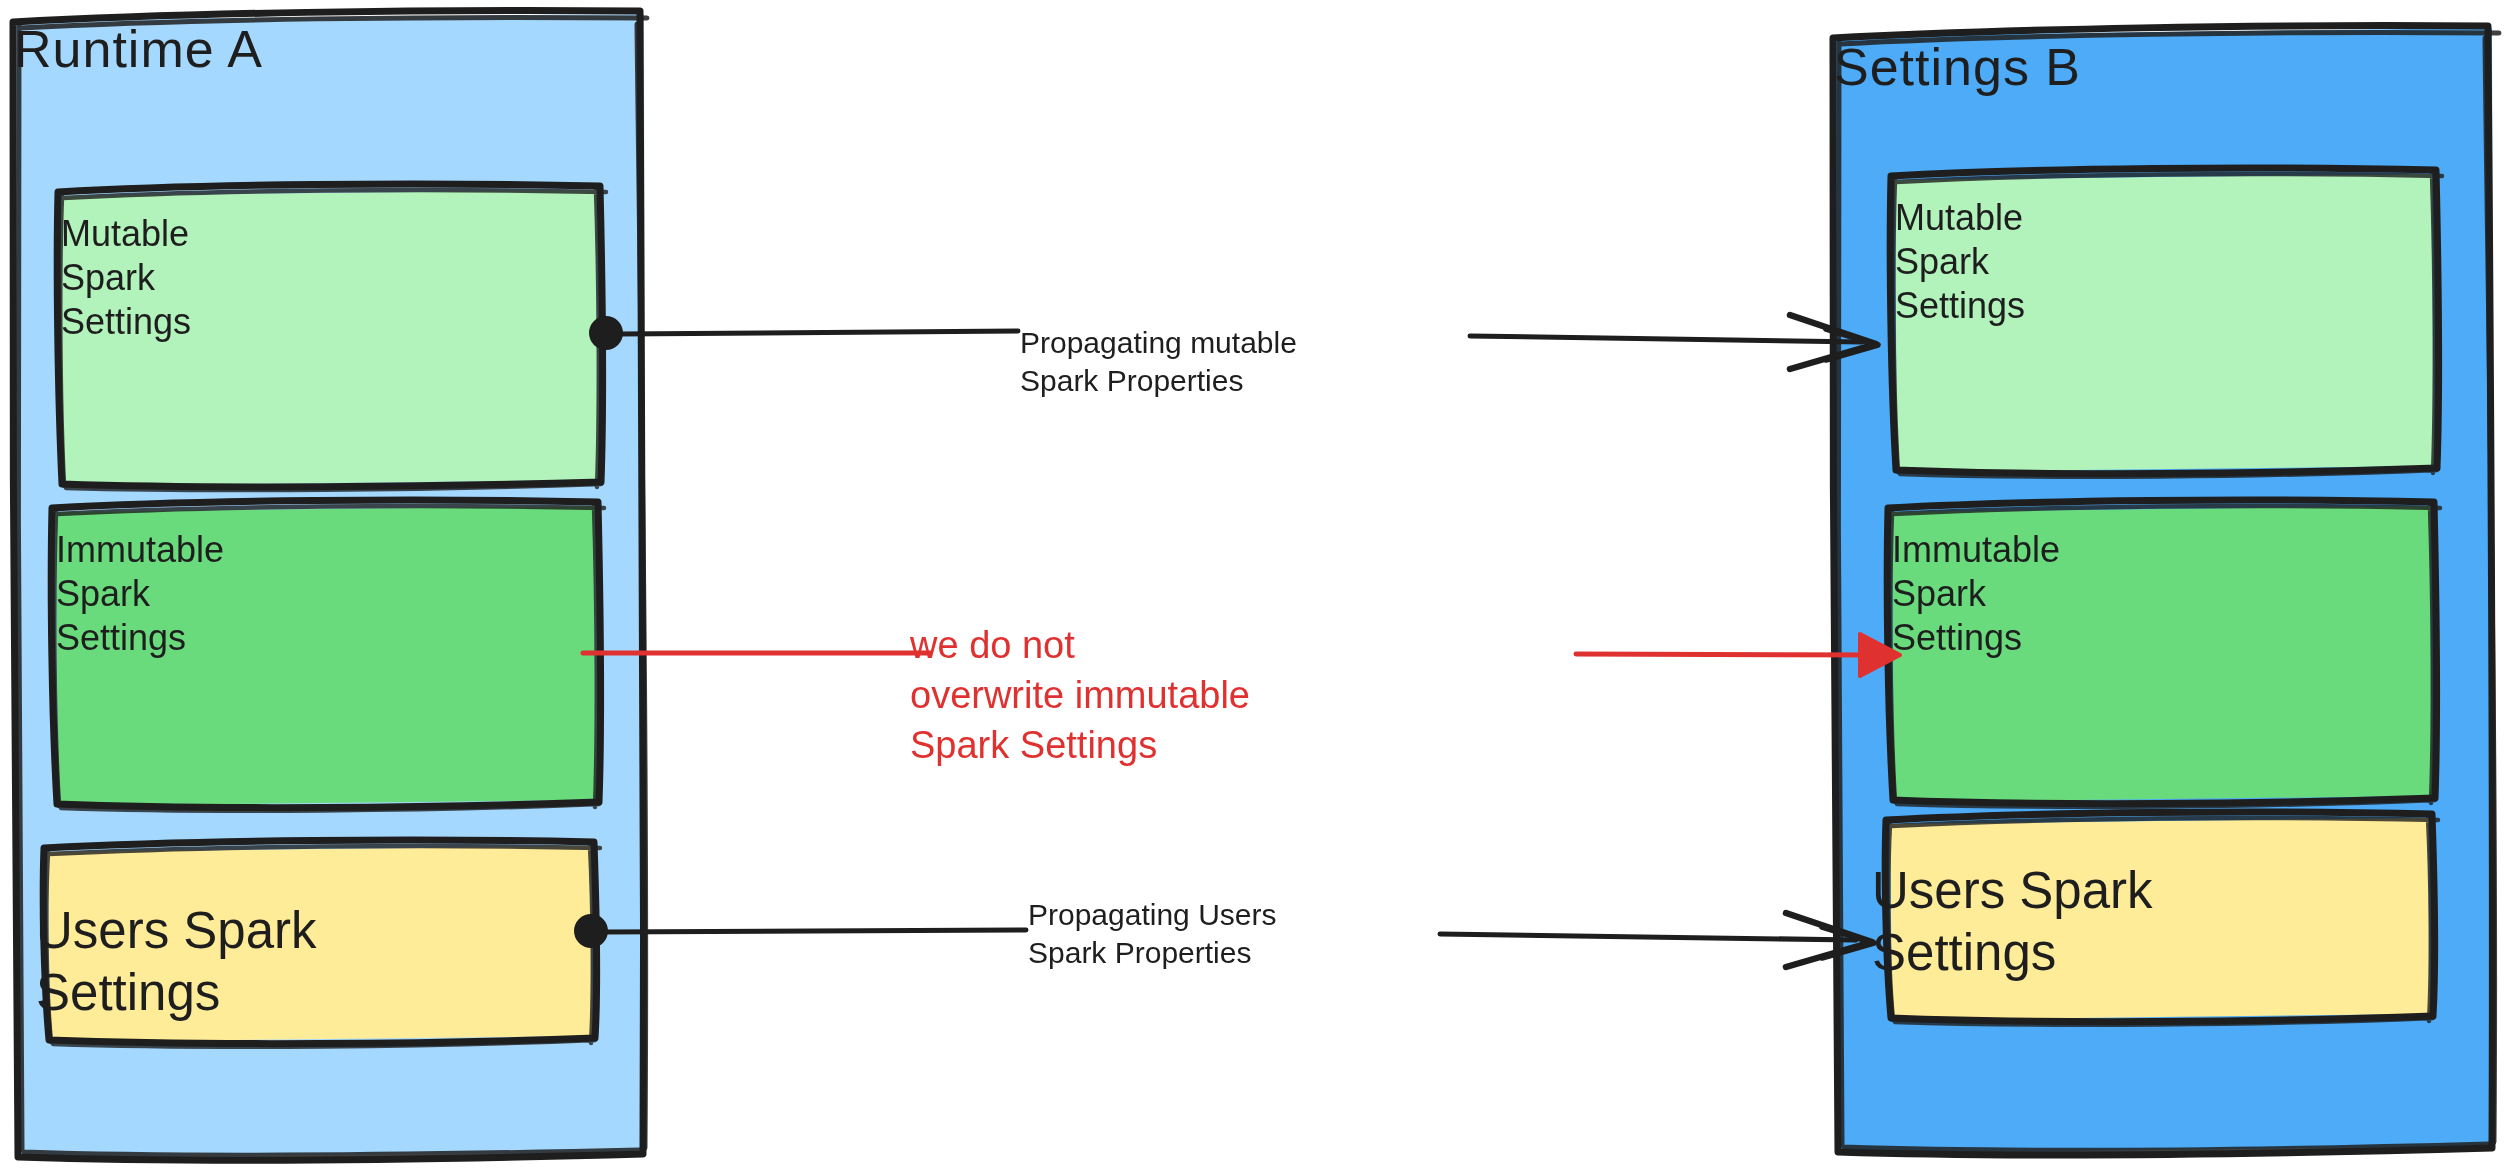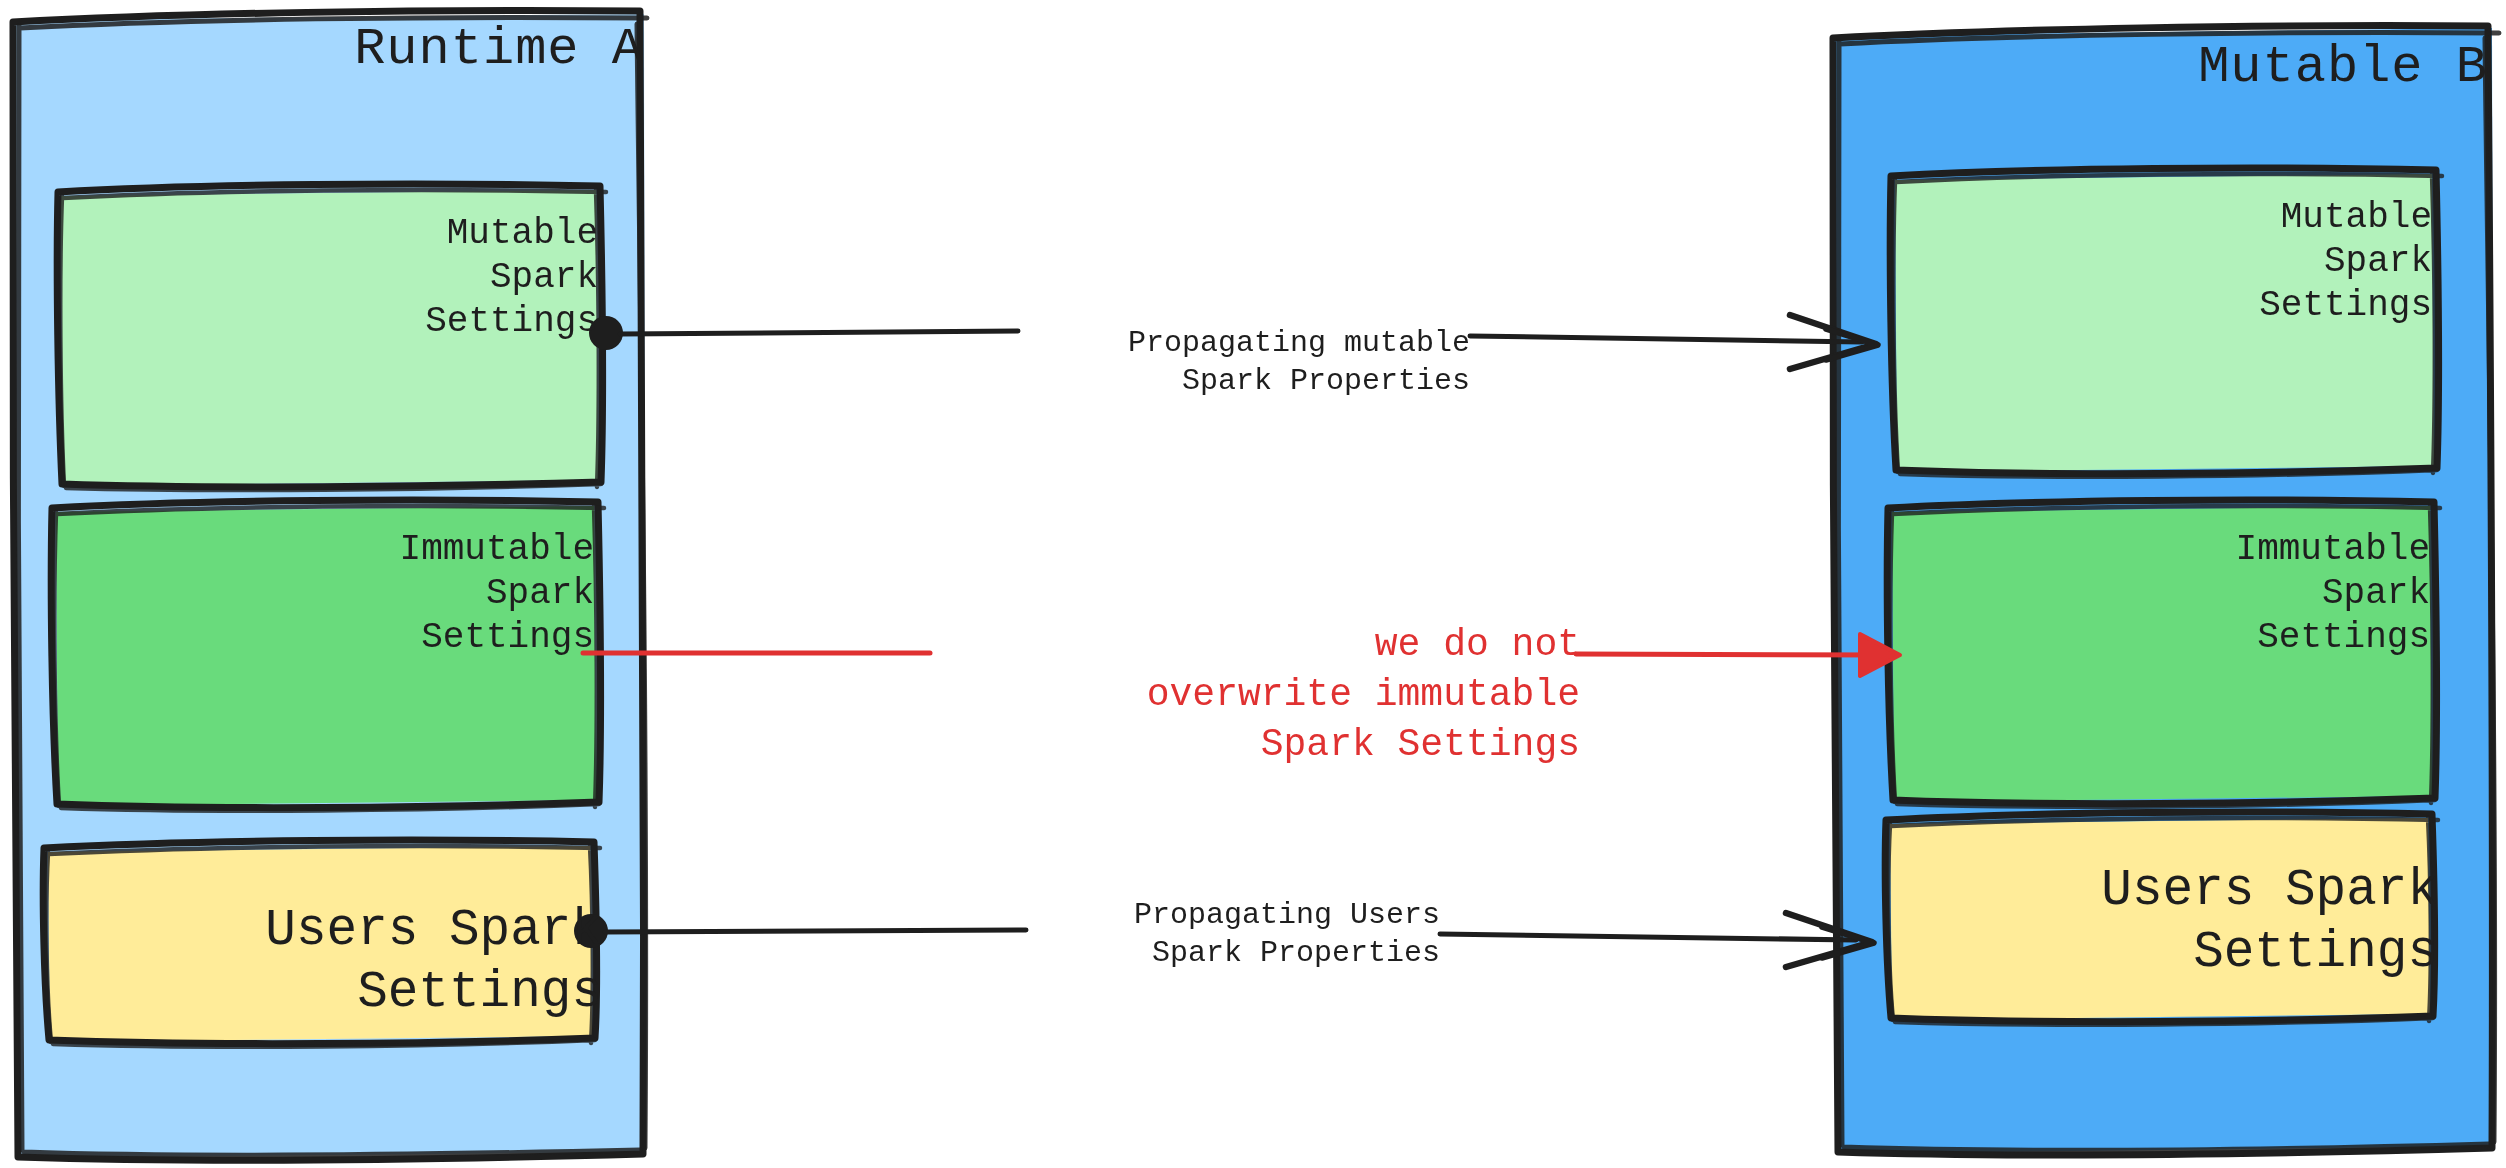--- a/index.html
+++ b/index.html
@@ -17,22 +17,22 @@
   }
   svg#sketch {
     position: absolute;
     left: 0;
     top: 0;
     width: 2506px;
     height: 1168px;
   }
   .lbl {
     position: absolute;
-    text-align: right;
-    font-family: Liberation Mono, monospace;
+    text-align: left;
+    font-family: Liberation Sans, sans-serif;
     color: #1e1e1e;
     white-space: pre;
     line-height: 1.22;
     pointer-events: none;
   }
   .runtime-title {
     font-size: 52px;
     font-weight: 400;
     letter-spacing: 1px;
   }
@@ -118,21 +118,21 @@
       <path d="M605 932 L1026 930" fill="none" stroke="#1e1e1e" stroke-width="5" stroke-linecap="round"></path>
       <path d="M1440 934 L1856 940" fill="none" stroke="#1e1e1e" stroke-width="5" stroke-linecap="round"></path>
       <path d="M1786 913 L1872 942 L1786 967" fill="none" stroke="#1e1e1e" stroke-width="6.5" stroke-linecap="round" stroke-linejoin="round"></path>
       <path d="M1822 927 L1874 943 L1822 958" fill="none" stroke="#1e1e1e" stroke-width="5.5" stroke-linecap="round" stroke-linejoin="round"></path>
     </g>
 
   </svg>
 
   <div class="lbl runtime-title" style="left:14px; top:18px; width:630px;">Runtime A</div>
 
-  <div class="lbl runtime-title" style="left:1834px; top:36px; width:654px;">Mutable B</div>
+  <div class="lbl runtime-title" style="left:1834px; top:36px; width:654px;">Settings B</div>
 
   <div class="lbl box-label" style="left:61px; top:212px; width:537px;">Mutable
 Spark
 Settings</div>
 
   <div class="lbl box-label" style="left:56px; top:528px; width:538px;">Immutable
 Spark
 Settings</div>
 
   <div class="lbl box-label wide" style="left:36px; top:900px; width:566px;">Users Spark

